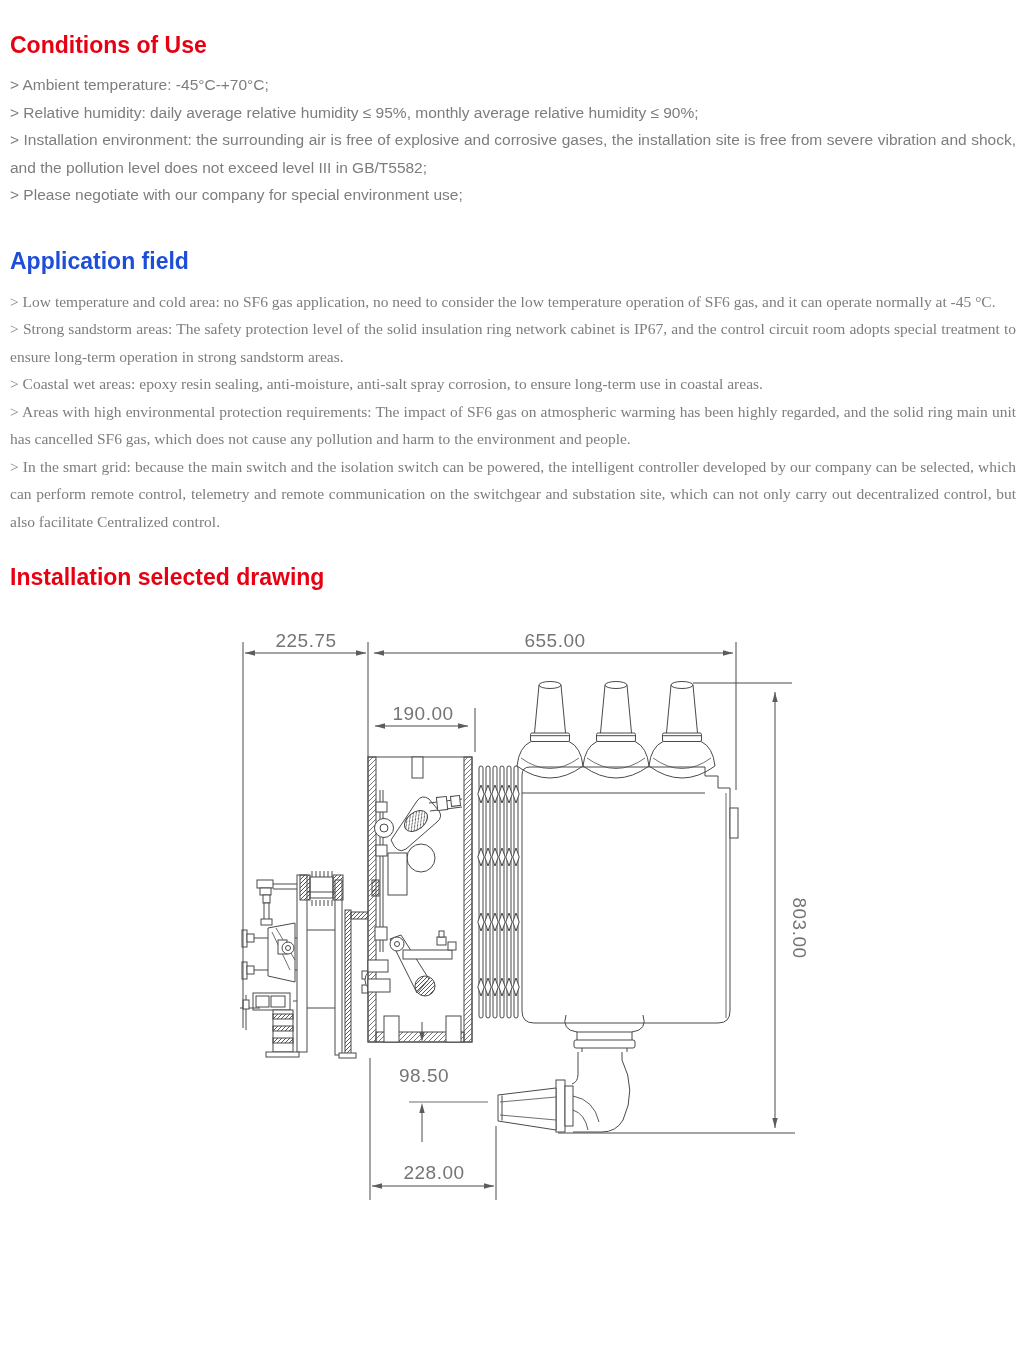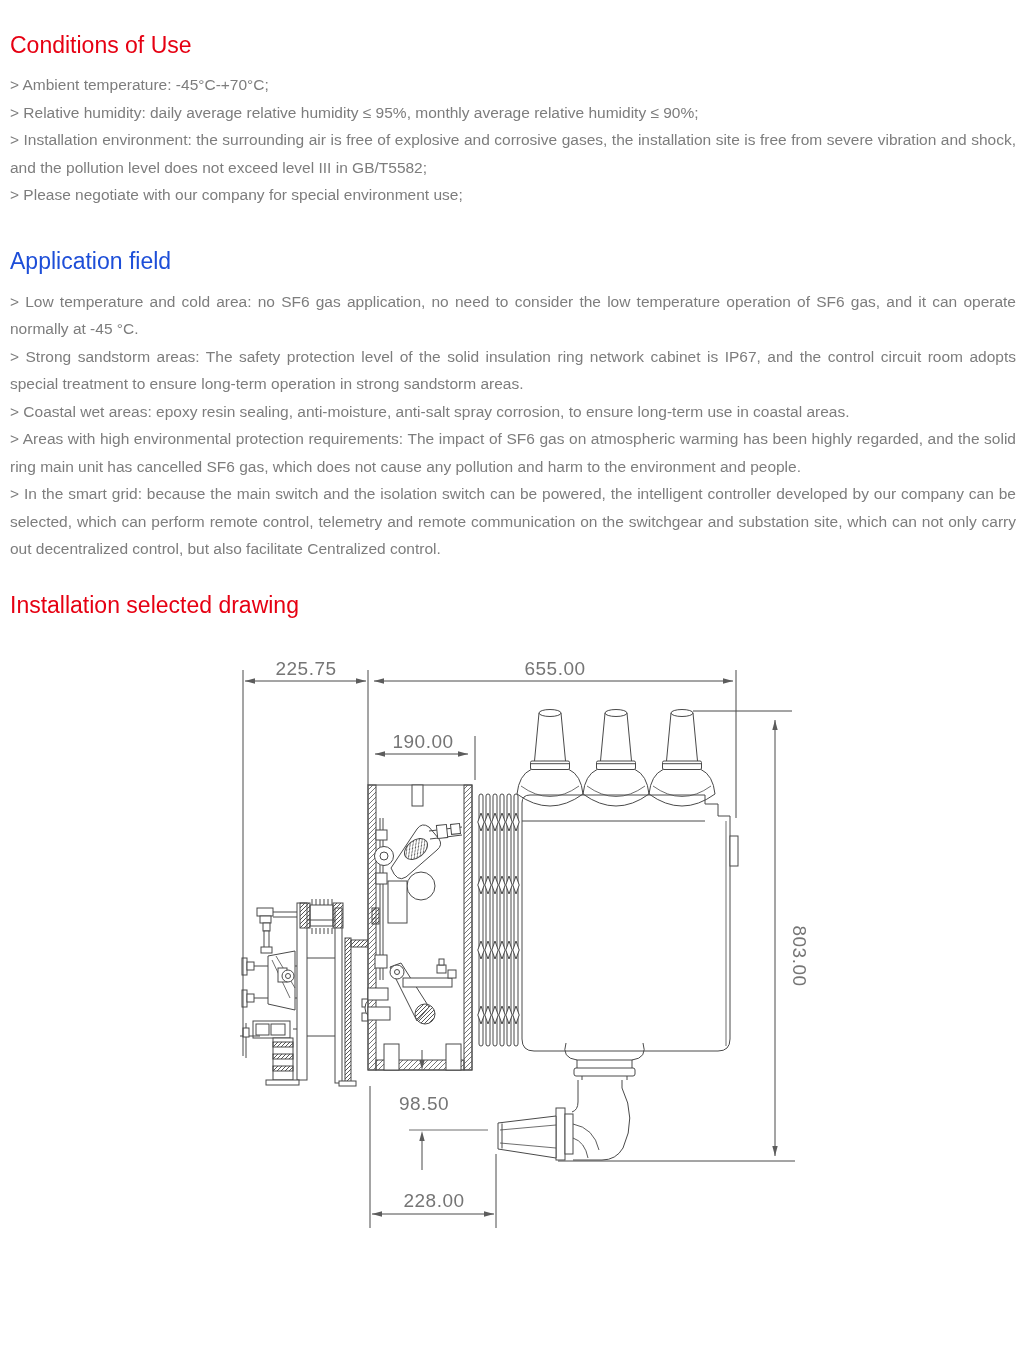--- a/index.html
+++ b/index.html
@@ -1,23 +1,23 @@
 <!DOCTYPE html>
 <html><head>
 <meta charset="utf-8">
 <style>
   html,body{margin:0;padding:0;background:#fff;}
   body{width:1028px;height:1354px;overflow:hidden;font-family:"Liberation Sans",sans-serif;}
   .page{padding:0 12px 0 10px;}
-  h1.sec{font-size:23px;line-height:24px;font-weight:400;margin:0;}
+  h1.sec{font-size:23px;line-height:24px;font-weight:700;margin:0;}
   h1.t1{margin-top:33px;}
   h1.t2{margin-top:40px;}
   h1.t3{margin-top:30px;}
   .paras{margin-top:14px;}
-  .paras.second{margin-top:15px;}
+  .paras.second{margin-top:15px;font-family:Liberation Serif, serif;}
   .paras p{margin:0;font-size:15.5px;line-height:27.5px;color:#7d7d7d;text-align:justify;letter-spacing:0px;}
   svg.drawing{display:block;margin-top:36px;}
   svg .ln{stroke:#4a4a4a;fill:none;stroke-width:1;}
   svg text{font:19px "Liberation Sans",sans-serif;fill:#757575;stroke:none;letter-spacing:.5px;}
 </style>
 </head>
 <body>
 
 <div class="page">
 

